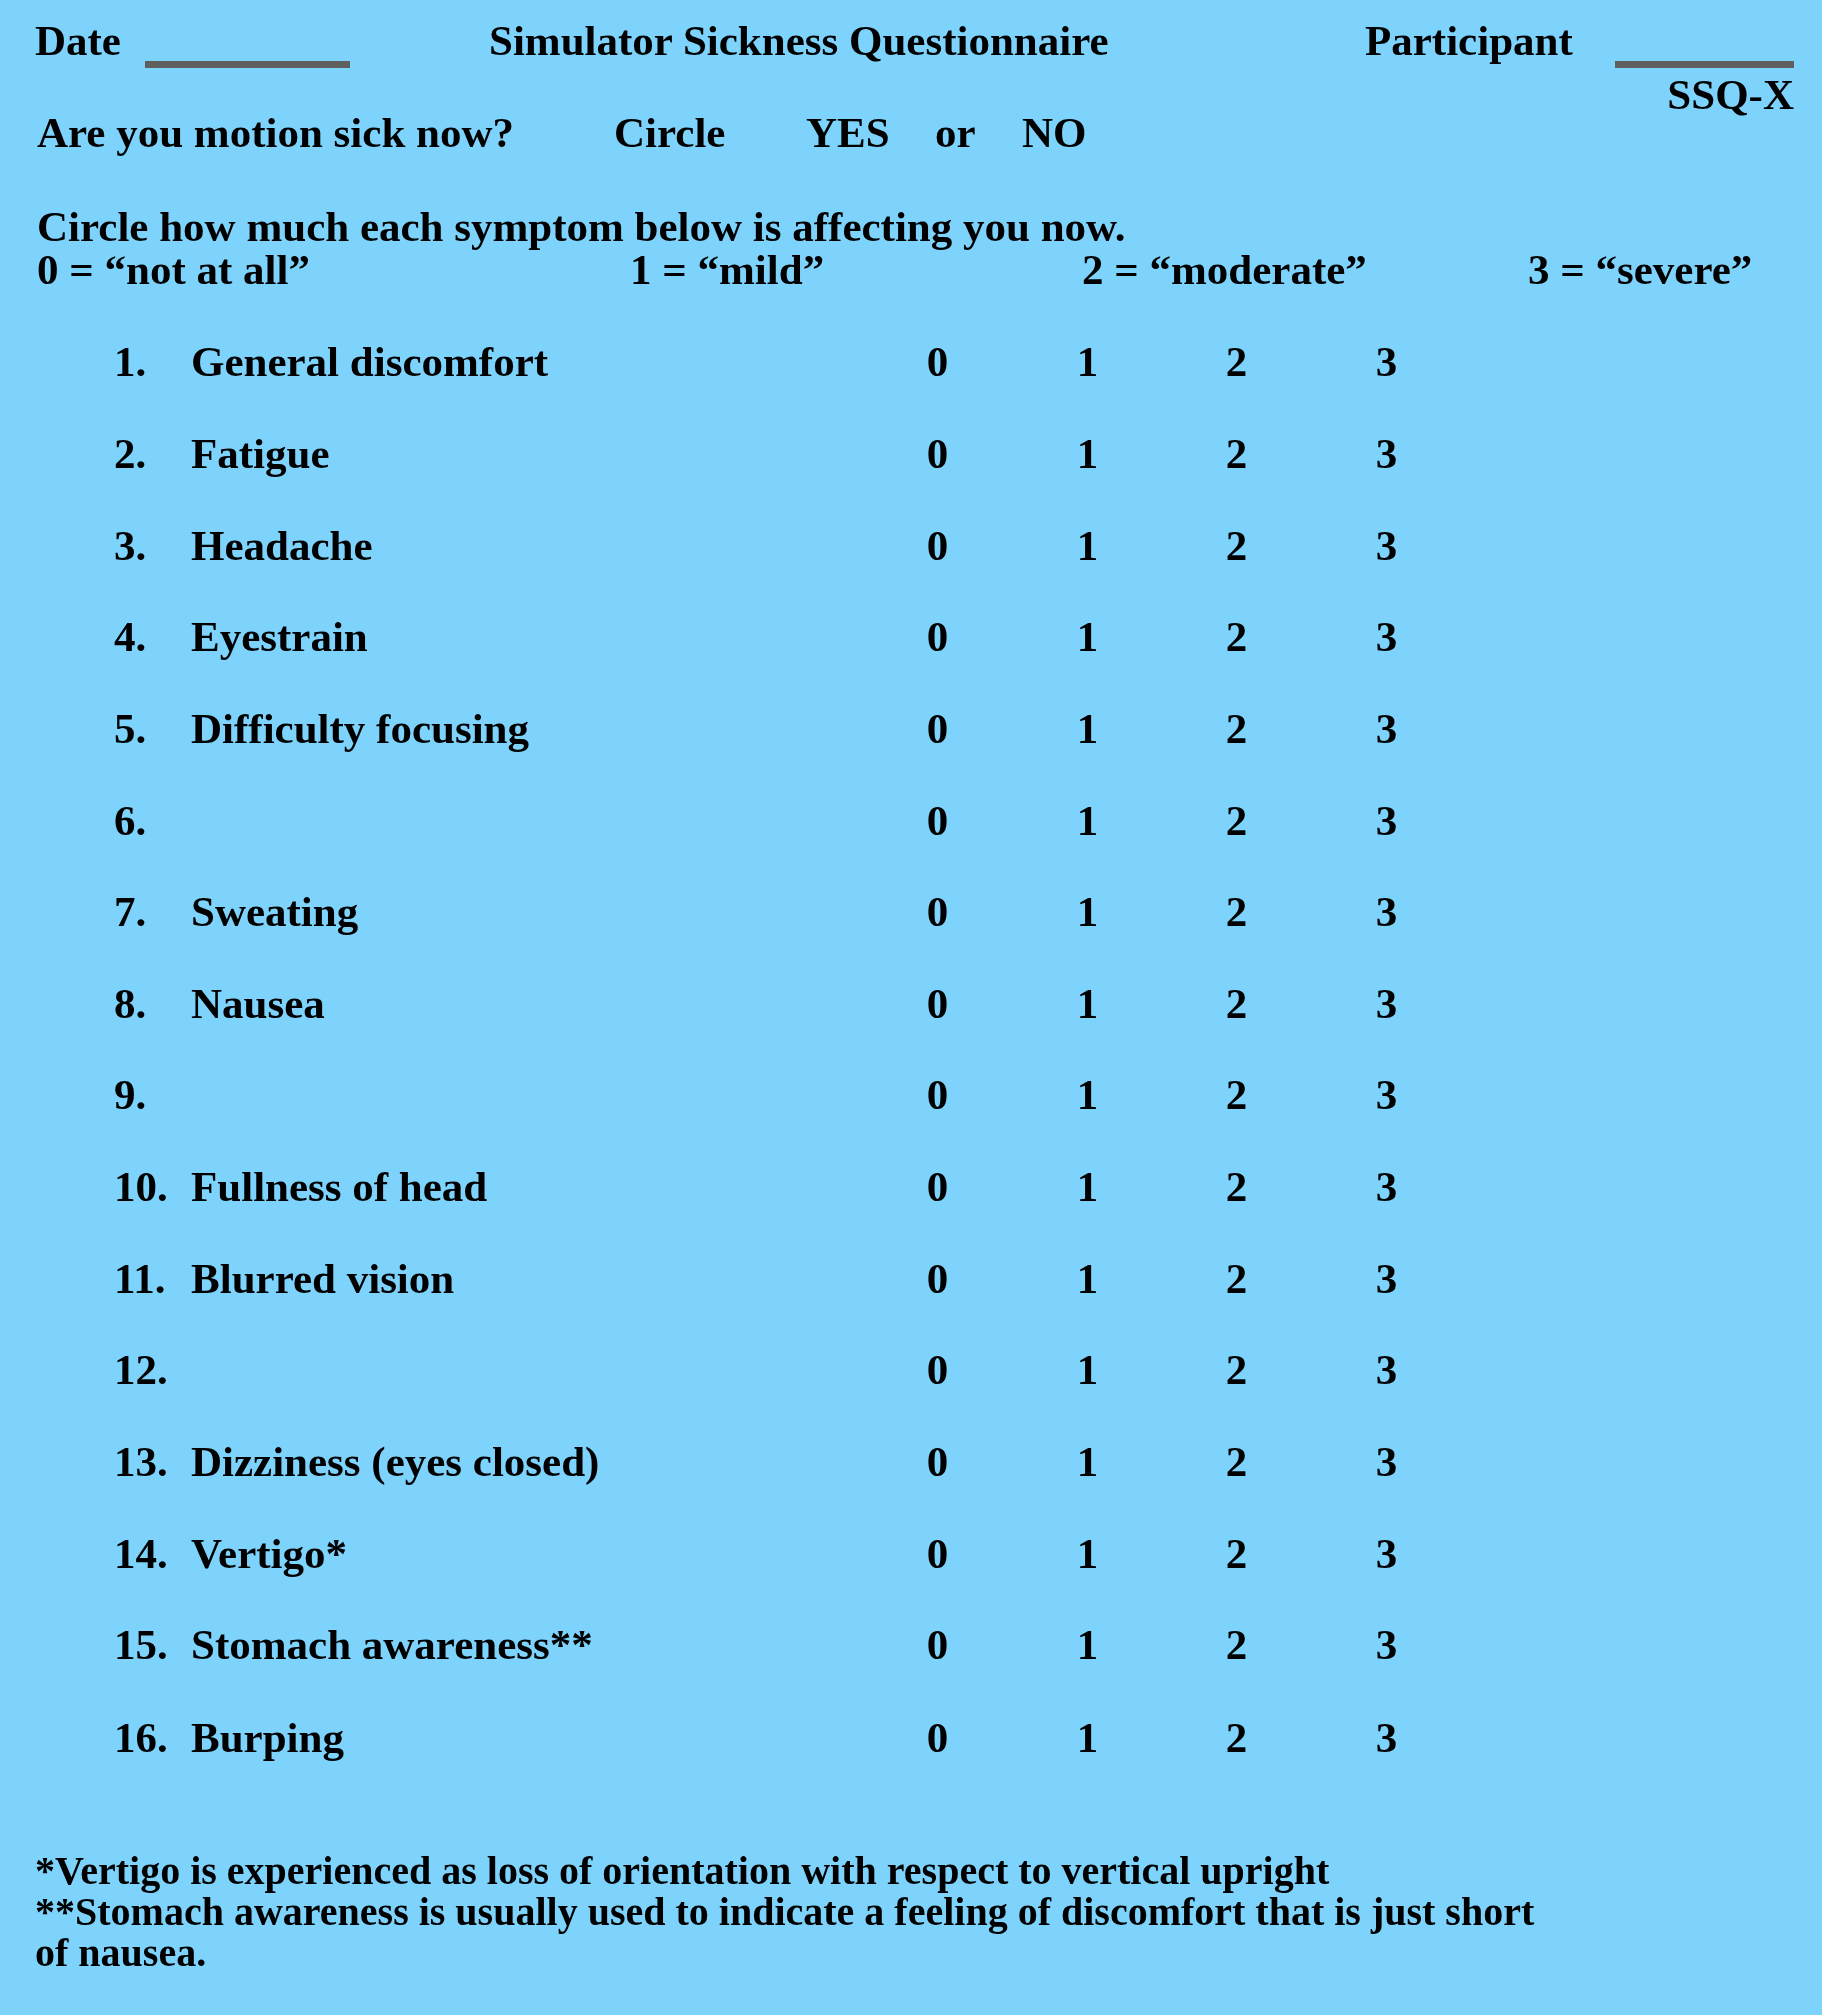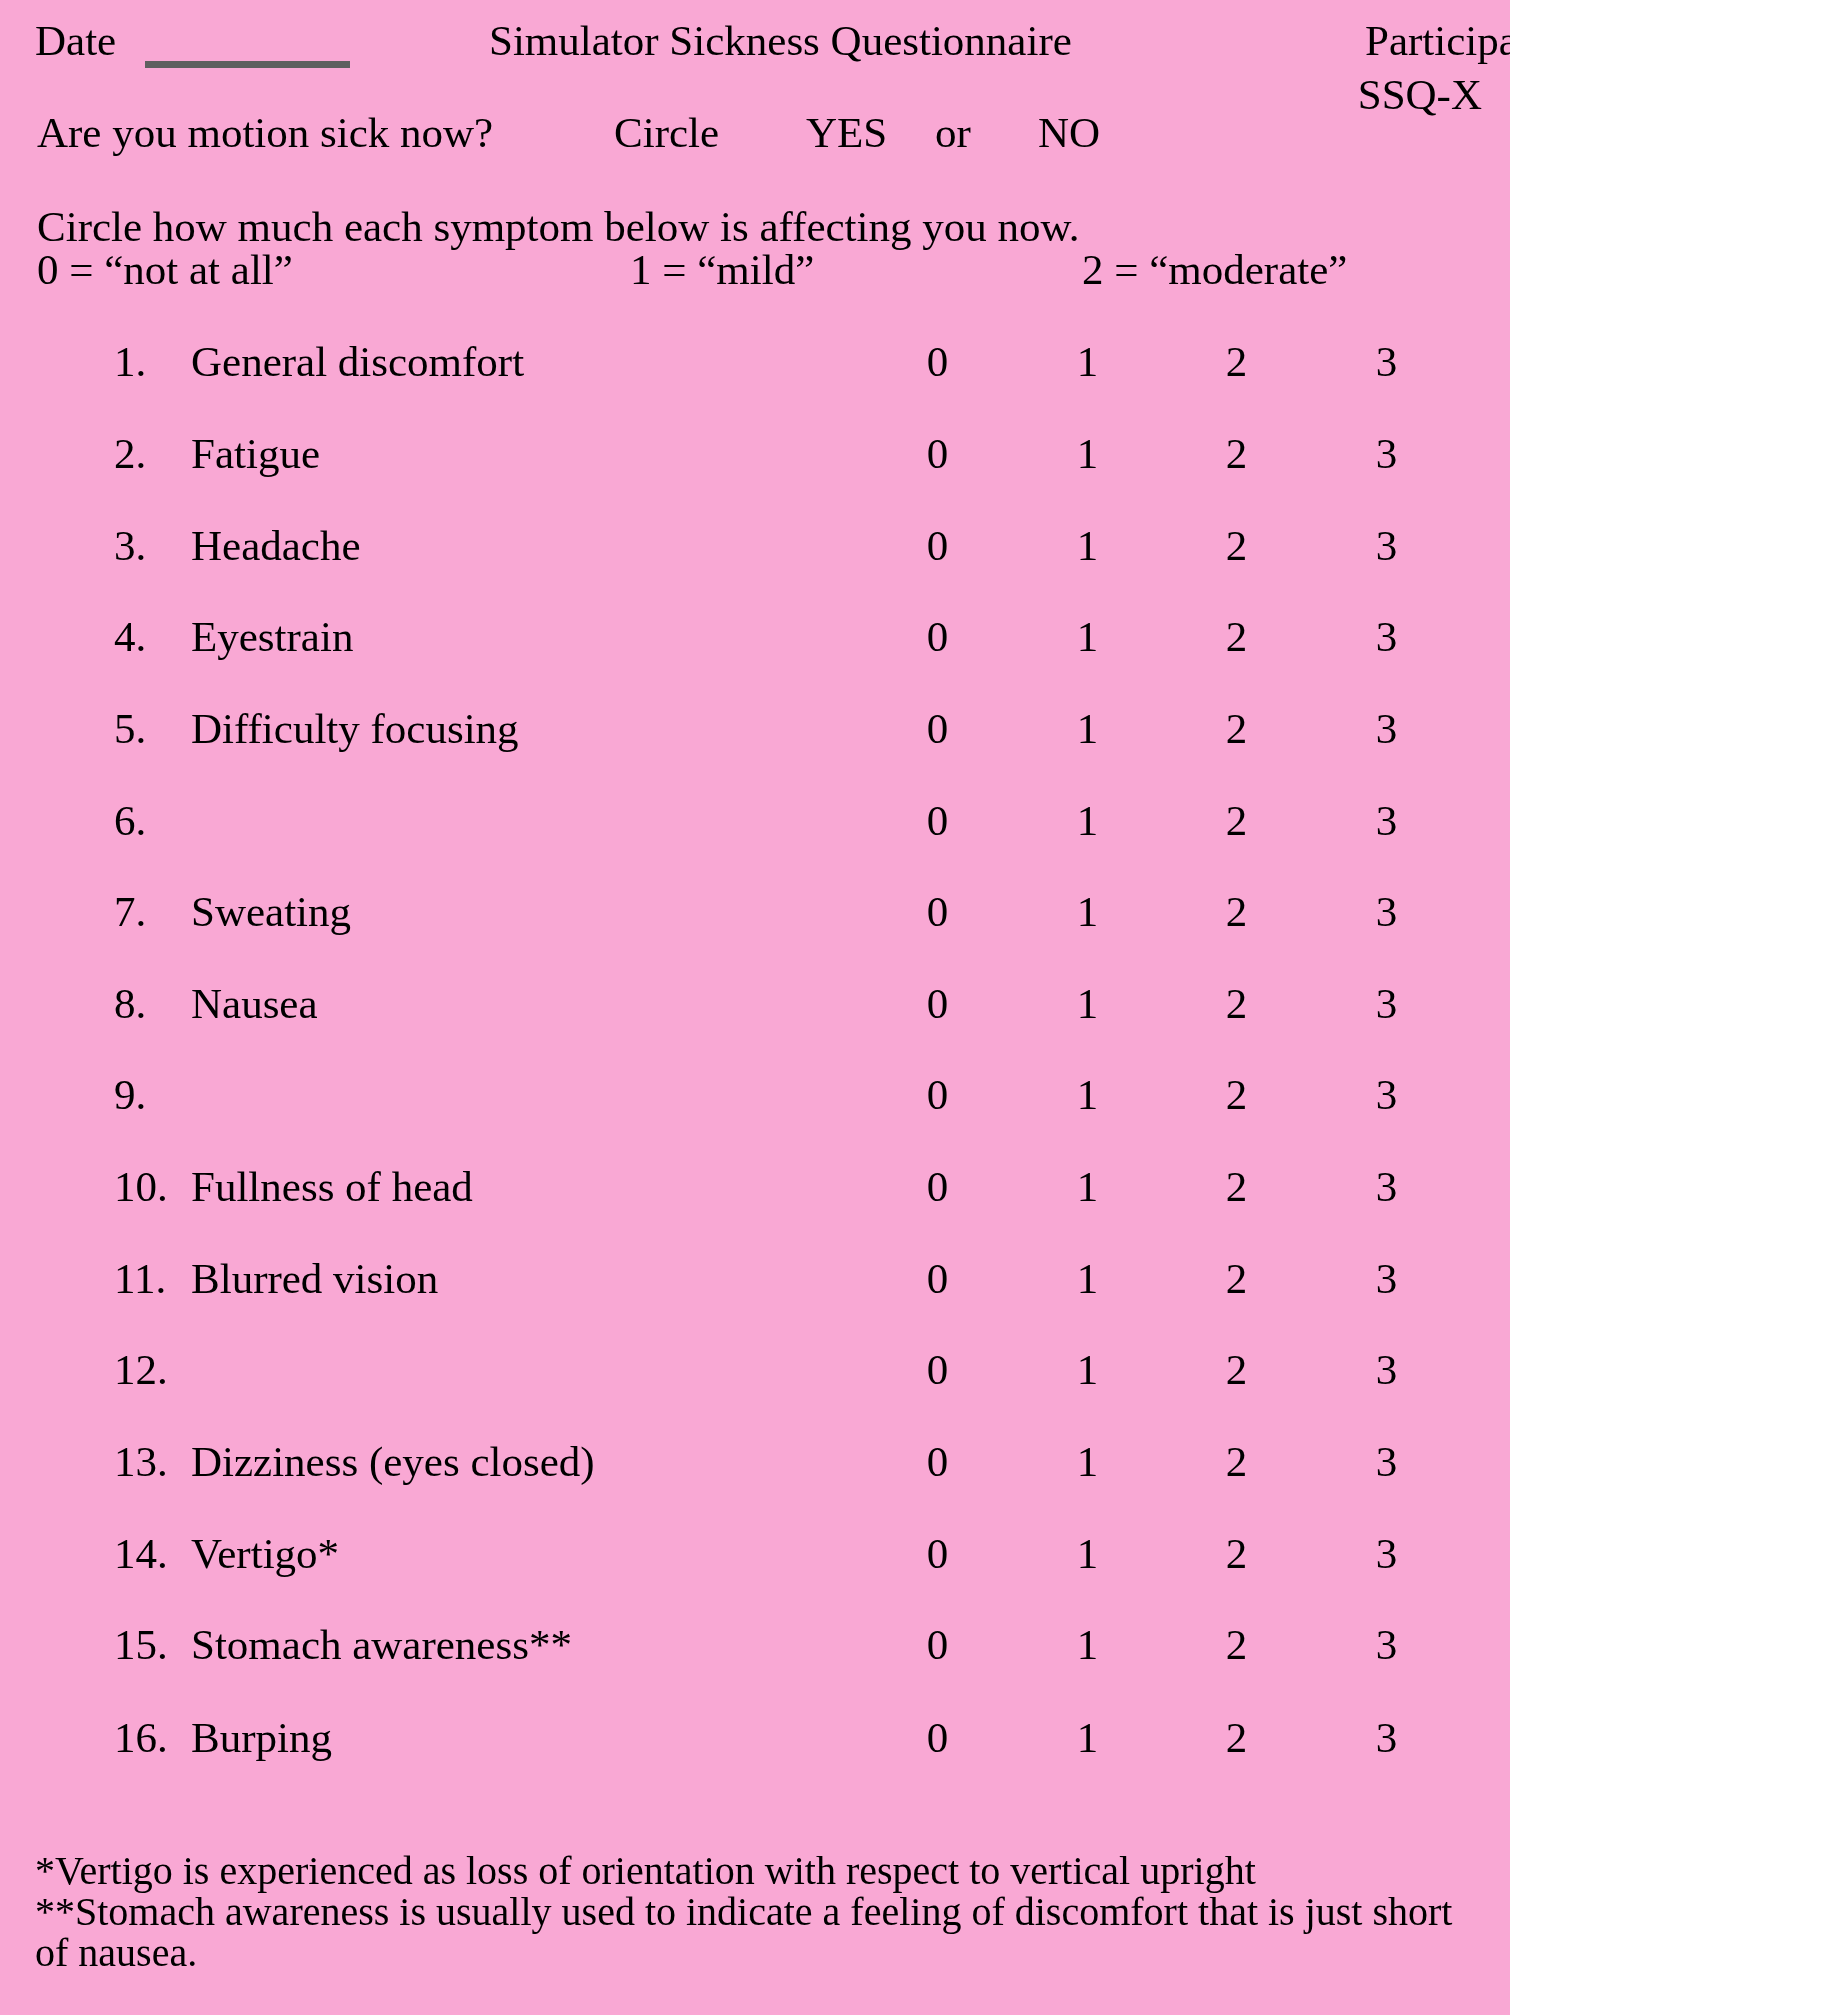--- a/index.html
+++ b/index.html
@@ -1,24 +1,24 @@
 <!DOCTYPE html>
 <html style="font-size:9px"><head>
 <meta charset="utf-8">
 <style>
   * { margin: 0; padding: 0; box-sizing: border-box; }
   html, body { background: #ffffff; }
   .page {
     position: relative;
-    width: 1510px;
+    width: 1822px;
     height: 2015px;
-    background: #f9a8d4;
+    background: #7dd3fc;
     color: #000000;
     font-family: "Liberation Serif", "DejaVu Serif", serif;
-    font-weight: 400;
+    font-weight: 700;
     font-size: 43px;
     overflow: hidden;
   }
   .abs { position: absolute; line-height: 1; white-space: nowrap; }
   .blank-bar { position: absolute; height: 6.7px; background: #5f5f5f; }
   .row { position: absolute; left: 0; width: 100%; height: 45px; }
   .row .num   { position: absolute; left: 114px; line-height: 1; }
   .row .label { position: absolute; left: 191px; line-height: 1; }
   .row .rate  { position: absolute; width: 61px; text-align: center; line-height: 1; }
   .rate.c0 { left: 907px; }
@@ -40,21 +40,21 @@
 
   <span class="abs" style="left:1365px; top:19px;">Participant</span>
   <span class="blank-bar" style="left:1615px; top:61px; width:179px;"></span>
 
   <span class="abs" style="right:28px; top:73px;">SSQ-X</span>
 
   <span class="abs" style="left:37px; top:111px;">Are you motion sick now?</span>
   <span class="abs" style="left:614px; top:111px;">Circle</span>
   <span class="abs" style="left:780px; top:111px;margin-left:26px;">YES</span>
   <span class="abs" style="left:935px; top:111px;">or</span>
-  <span class="abs" style="left:1022px; top:111px;margin-left:16px;">NO</span>
+  <span class="abs" style="left:1022px; top:111px;">NO</span>
 
   <span class="abs" style="left:37px; top:205px;">Circle how much each symptom below is affecting you now.</span>
 
   <span class="abs" style="left:37px; top:248px;">0 = “not at all”</span>
   <span class="abs" style="left:630px; top:248px;">1 = “mild”</span>
   <span class="abs" style="left:1082px; top:248px;">2 = “moderate”</span>
   <span class="abs" style="left:1528px; top:248px;">3 = “severe”</span>
 
   <div class="row" style="top:340px">
     <span class="num">1.</span>

